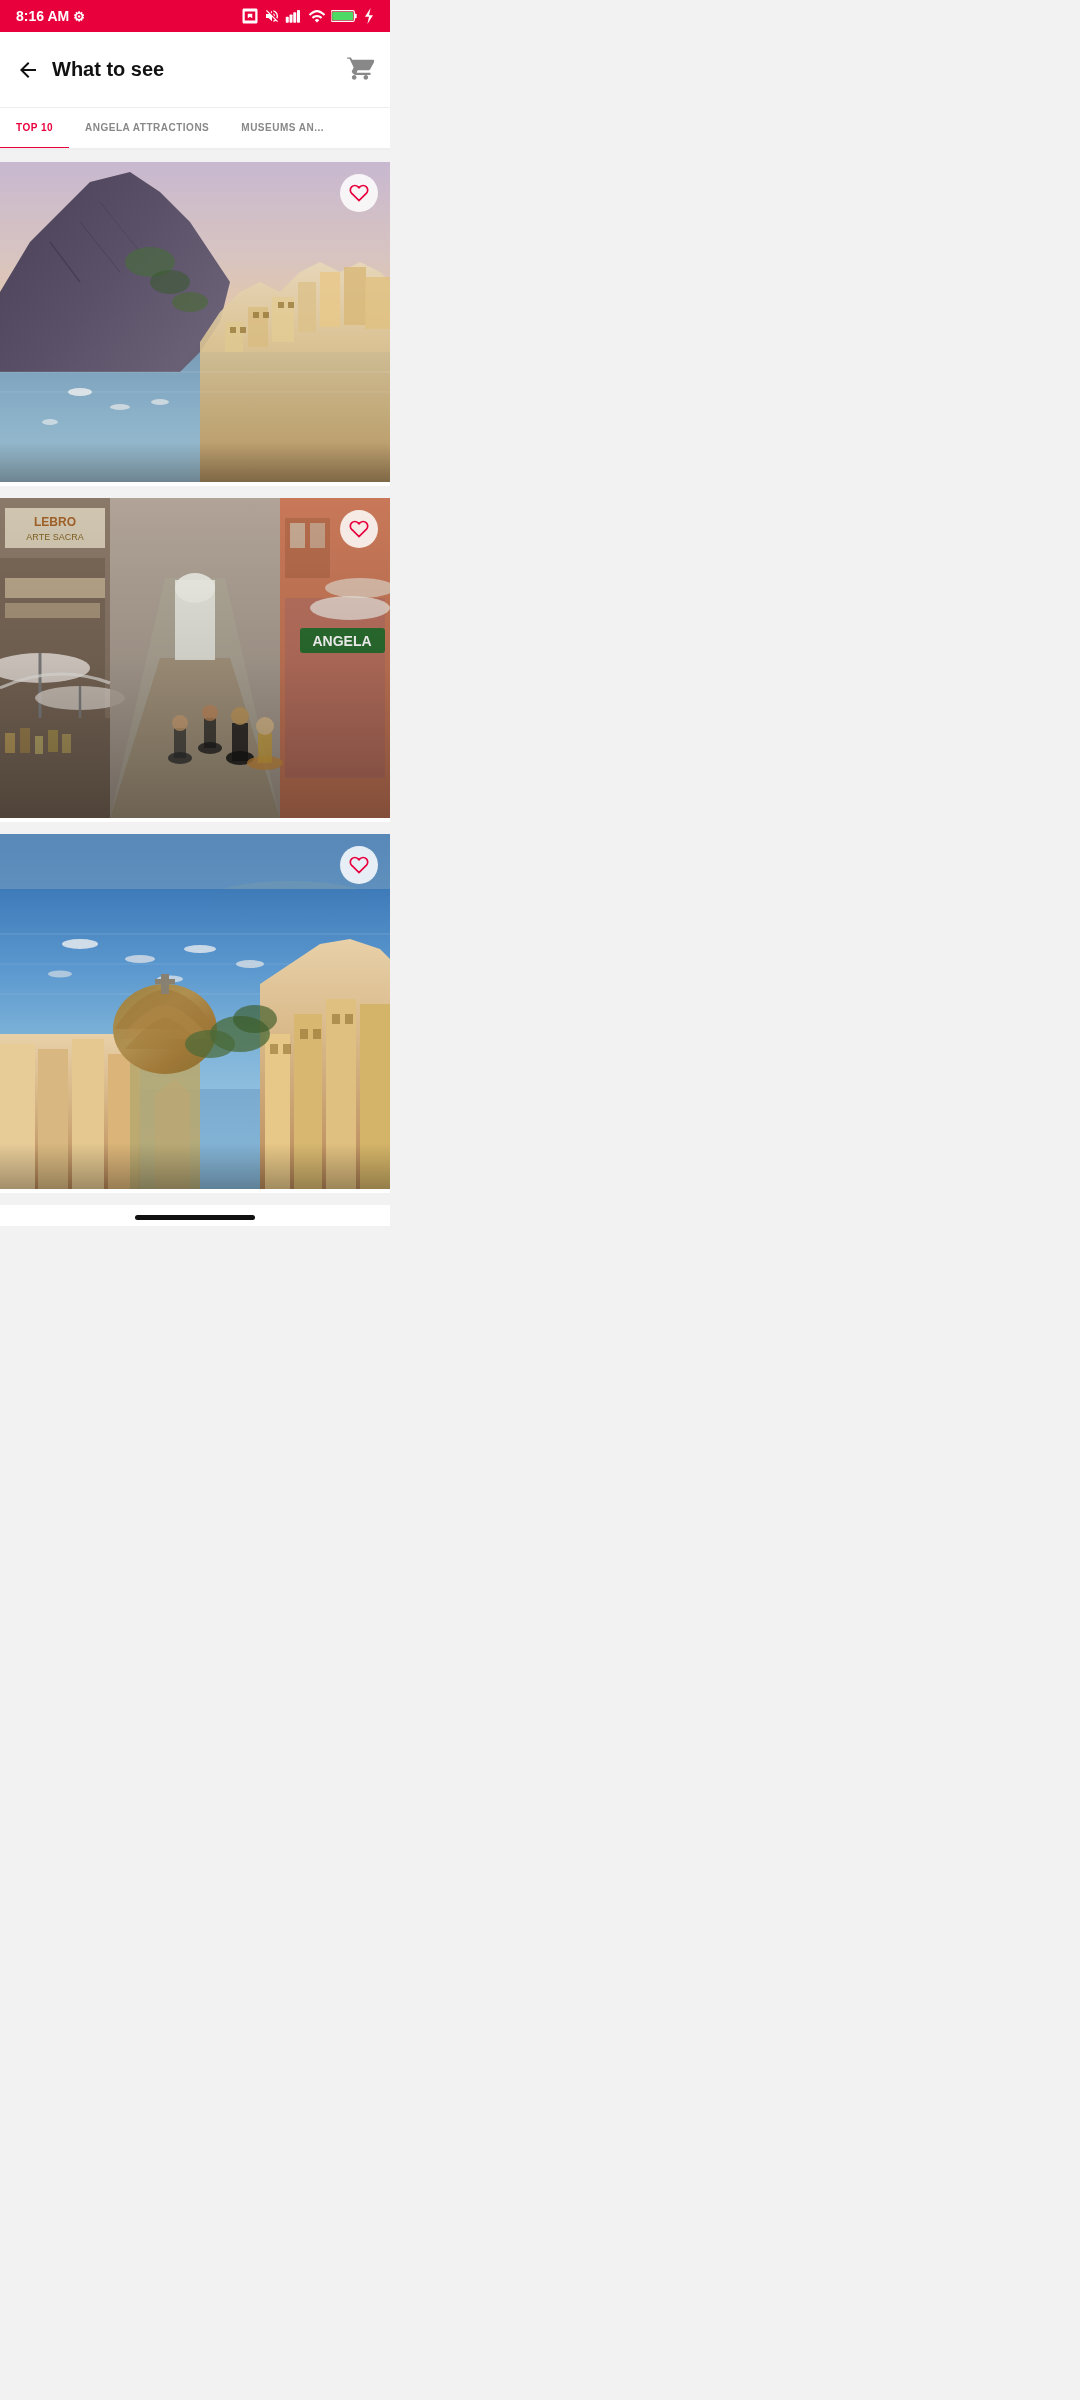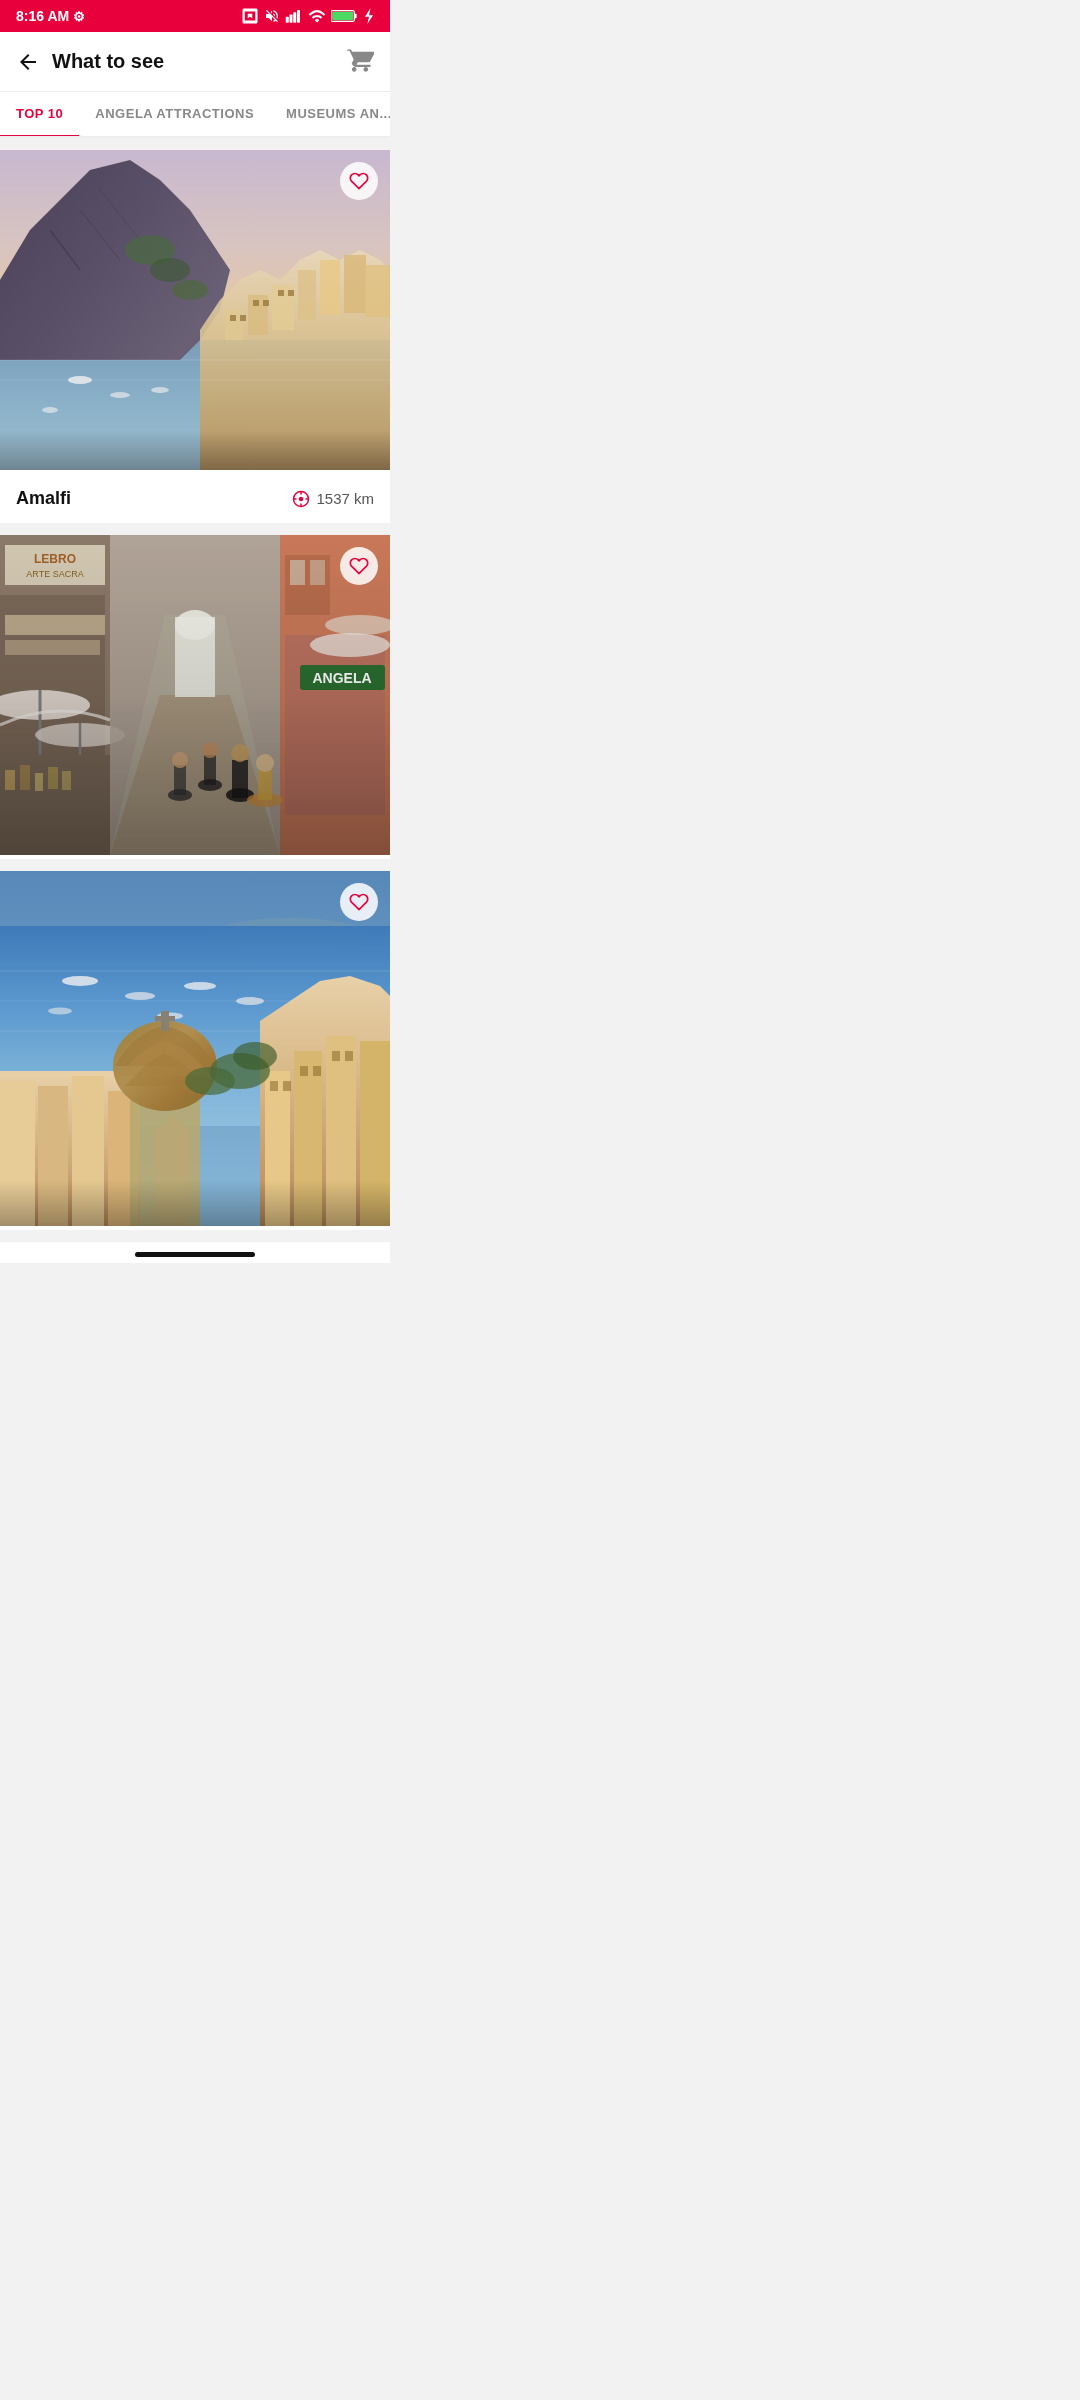--- a/index.html
+++ b/index.html
@@ -39,21 +39,21 @@
       fill: white;
     }
 
     
     .header {
       background: white;
       display: flex;
       align-items: center;
       justify-content: space-between;
       padding: 12px 16px;
-      height: 60px;
+      height: 76px;
       border-bottom: 1px solid #eee;
     }
     .header-back {
       cursor: pointer;
       display: flex;
       align-items: center;
     }
     .header-title {
       font-size: 20px;
       font-weight: 600;
@@ -71,21 +71,21 @@
       display: flex;
       align-items: center;
       border-bottom: 2px solid #eee;
       overflow-x: auto;
       white-space: nowrap;
       scrollbar-width: none;
     }
     .tabs::-webkit-scrollbar { display: none; }
     .tab {
       padding: 14px 16px;
-      font-size: 13px;
+      font-size: 10px;
       font-weight: 700;
       letter-spacing: 0.5px;
       color: #888;
       cursor: pointer;
       border-bottom: 3px solid transparent;
       margin-bottom: -2px;
       white-space: nowrap;
     }
     .tab.active {
       color: #e8003d;
@@ -315,34 +315,20 @@
 
         <rect x="0" y="220" width="390" height="100" fill="url(#overlayGrad)"></rect>
       </svg>
       
       <div class="favorite-btn">
         <svg width="20" height="20" viewBox="0 0 24 24" fill="none" stroke="#e8003d" stroke-width="2">
           <path d="M20.84 4.61a5.5 5.5 0 0 0-7.78 0L12 5.67l-1.06-1.06a5.5 5.5 0 0 0-7.78 7.78l1.06 1.06L12 21.23l7.78-7.78 1.06-1.06a5.5 5.5 0 0 0 0-7.78z"></path>
         </svg>
       </div>
     </div>
-    <div class="card-footer">
-      <span class="card-name">Amalfi</span>
-      <div class="card-distance">
-        <svg width="18" height="18" viewBox="0 0 24 24" fill="none" stroke="#e8003d" stroke-width="2">
-          <circle cx="12" cy="12" r="10"></circle>
-          <line x1="12" y1="2" x2="12" y2="6"></line>
-          <line x1="12" y1="18" x2="12" y2="22"></line>
-          <line x1="2" y1="12" x2="6" y2="12"></line>
-          <line x1="18" y1="12" x2="22" y2="12"></line>
-          <circle cx="12" cy="12" r="2" fill="#e8003d"></circle>
-        </svg>
-        <span>1537 km</span>
-      </div>
-    </div>
   </div>
 
   <div class="card">
     <div class="card-image-container">
       <svg width="390" height="320" viewBox="0 0 390 320" xmlns="http://www.w3.org/2000/svg">
         <defs>
           <linearGradient id="viaStreetGrad" x1="0" y1="0" x2="0" y2="1">
             <stop offset="0%" stop-color="#d8d0c8"></stop>
             <stop offset="100%" stop-color="#b0a898"></stop>
           </linearGradient>

